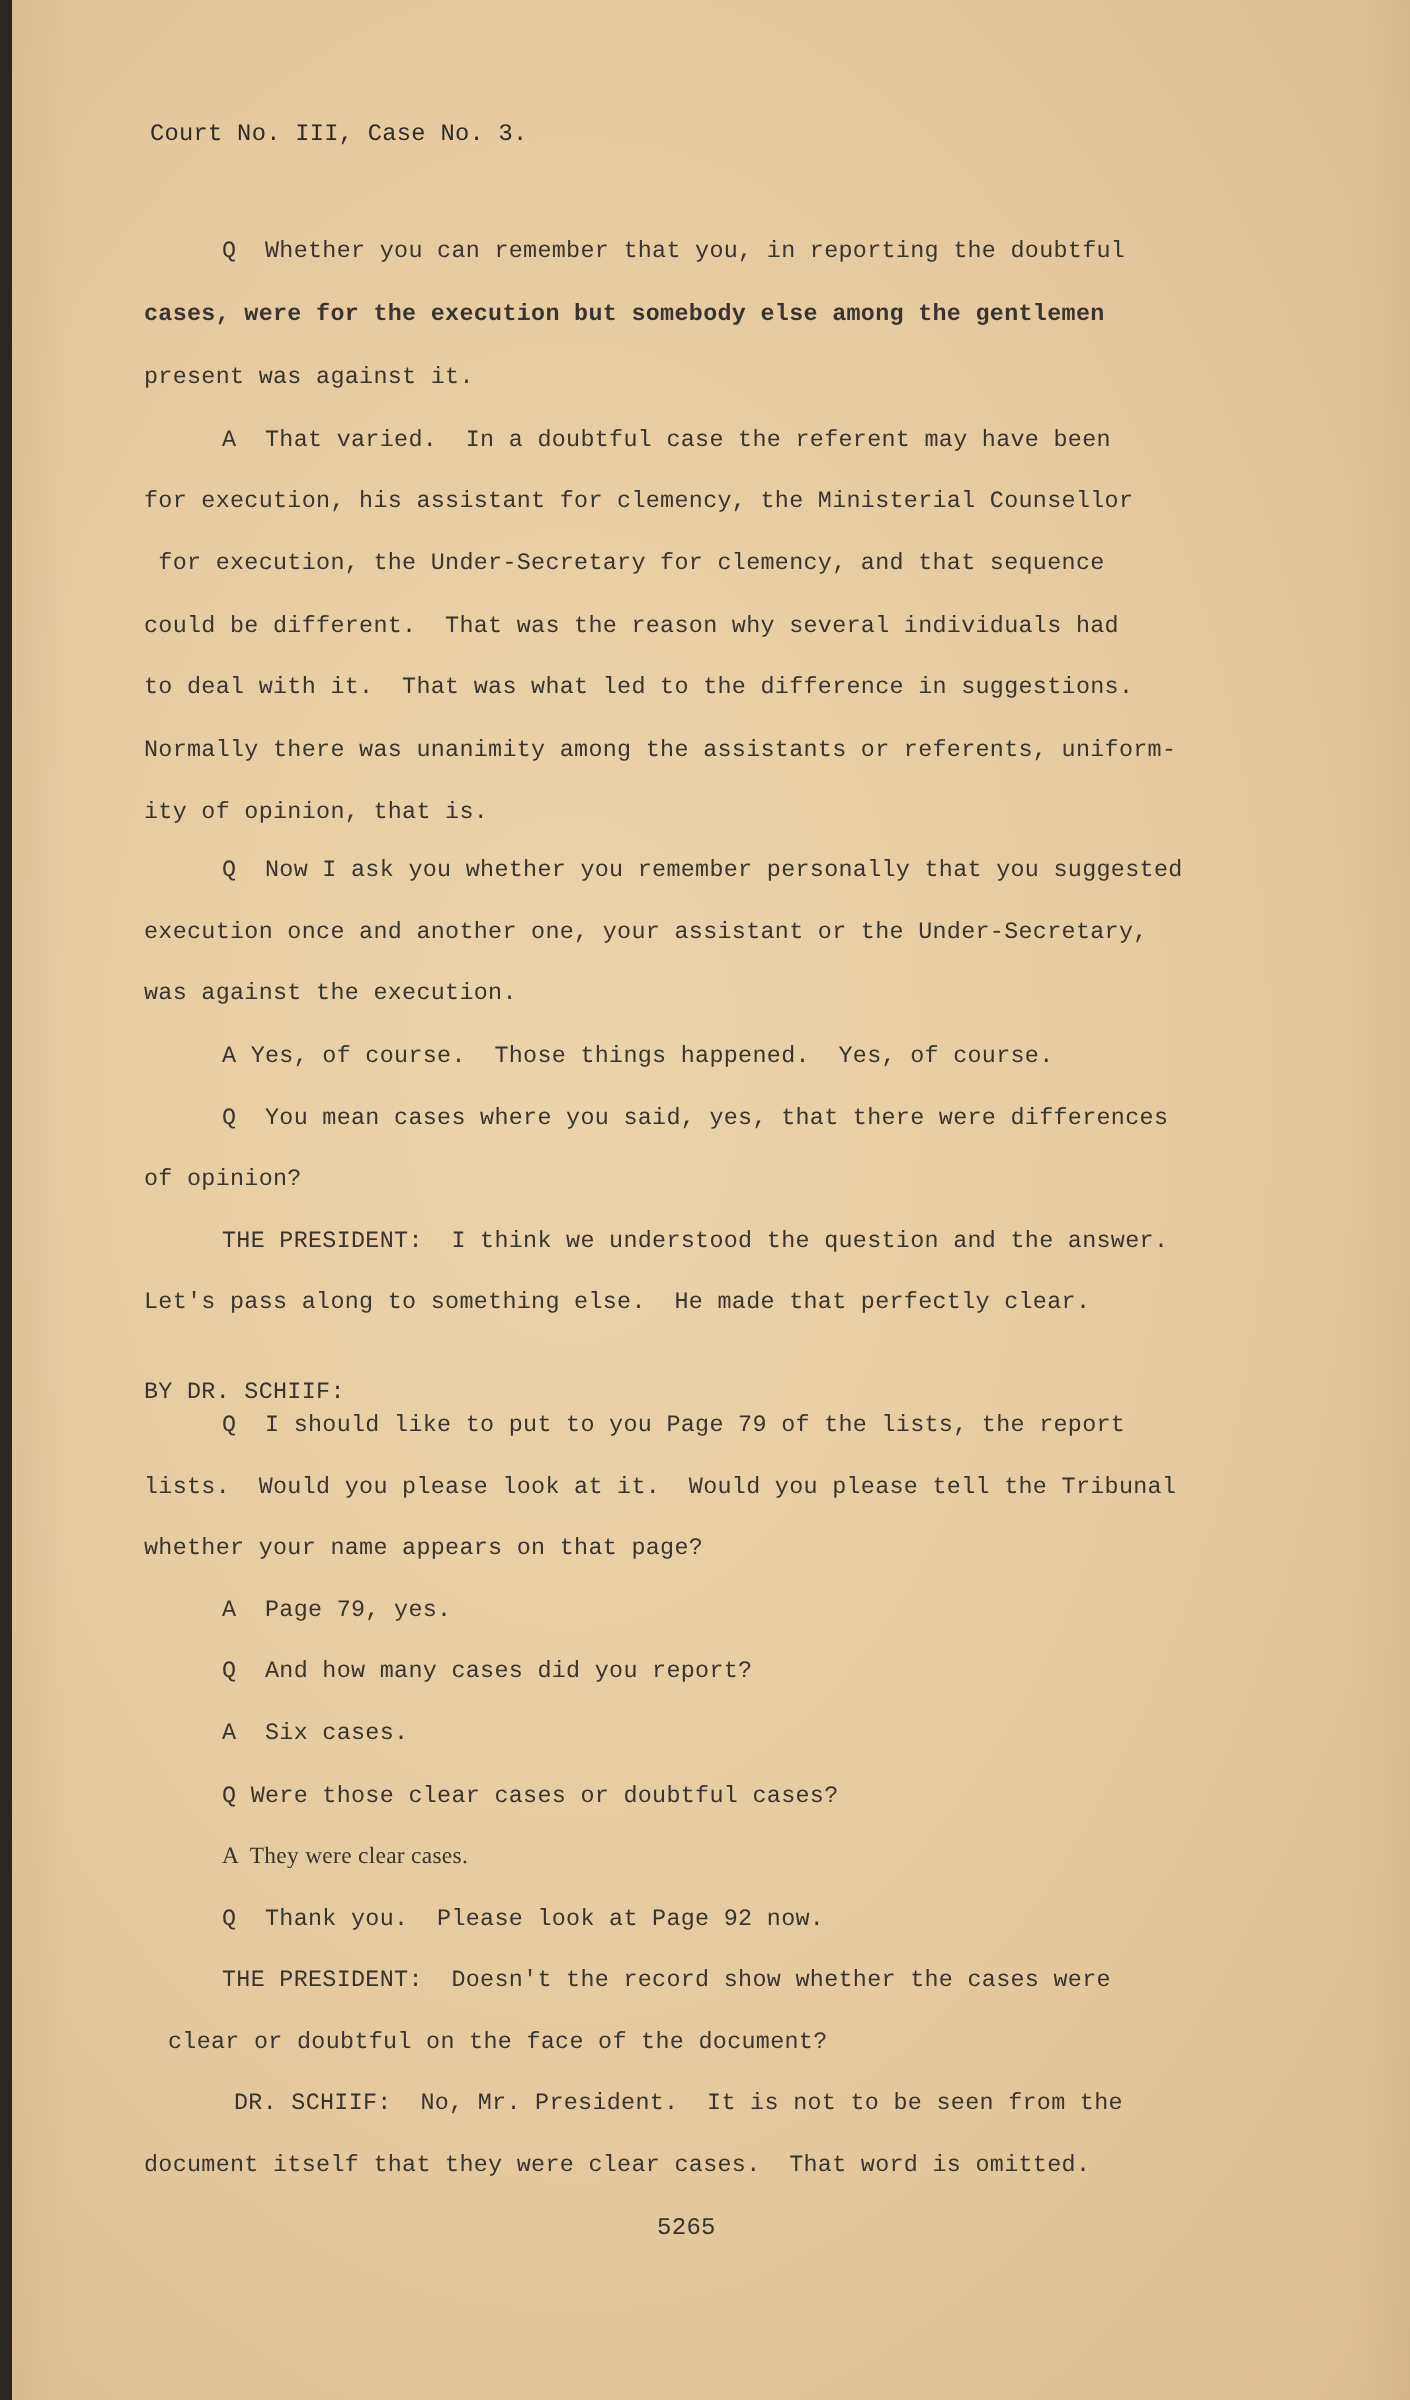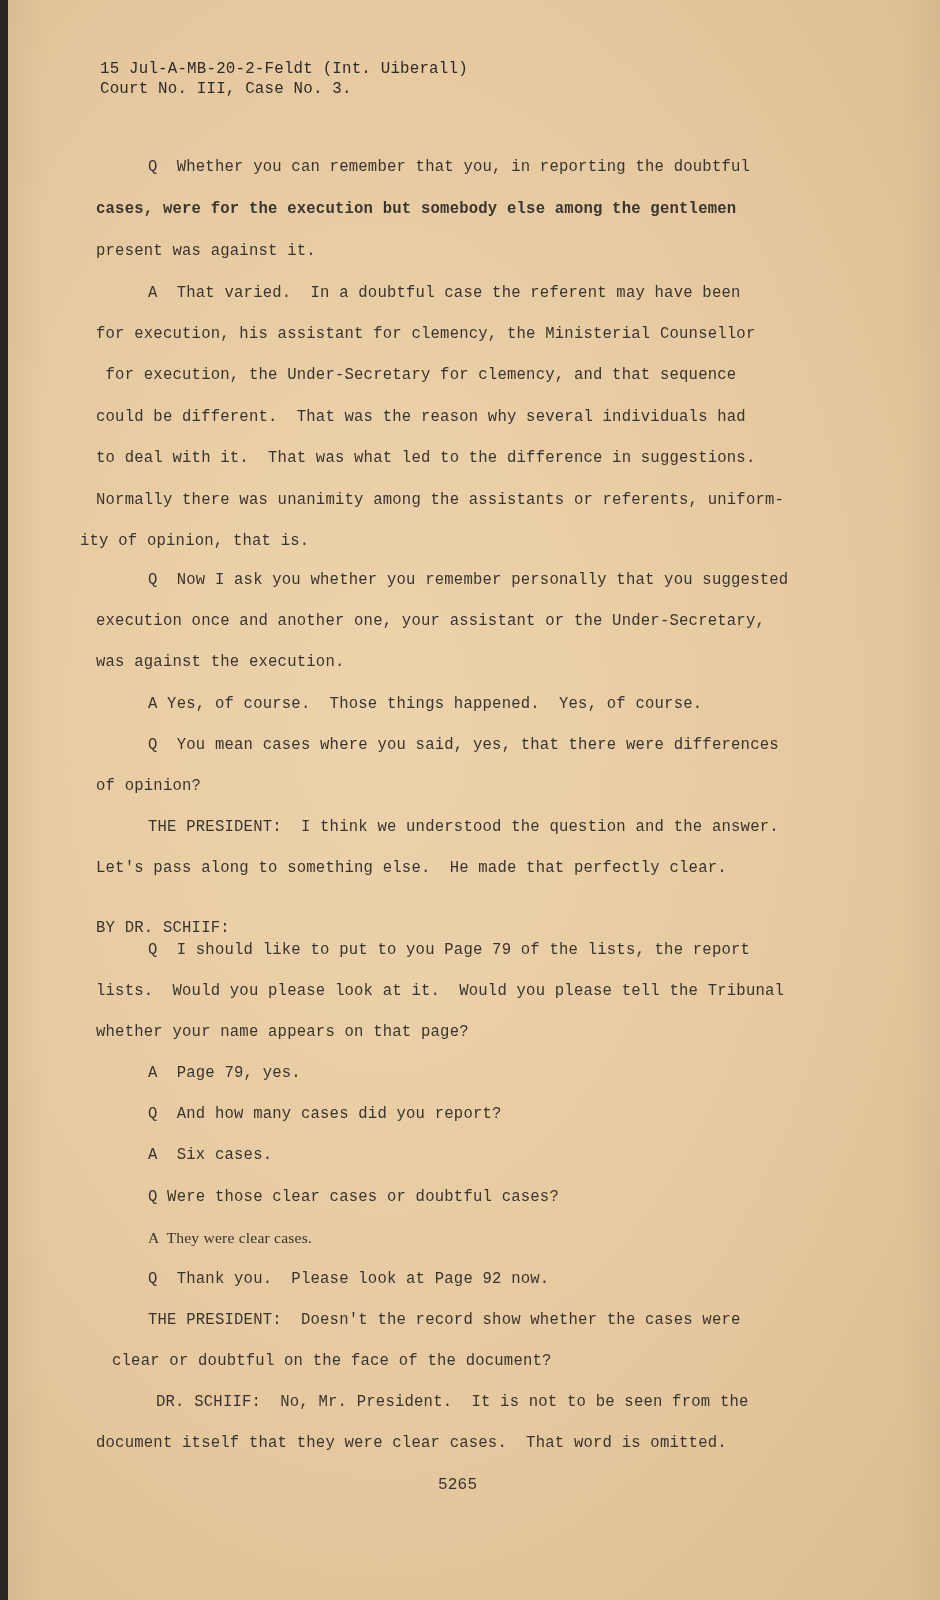--- a/index.html
+++ b/index.html
@@ -45,34 +45,33 @@
     .page-number {
       left: 430px;
       top: 1476px;
       font-size: 16px;
     }
   </style>
 </head>
 <body>
 
 <div class="page">
-  <div class="typed header-line" style="top:60px;">15 Jul-A-MB-20-2-Feldt (Int. Uiberall)</div>
   <div class="typed header-line" style="top:80px;">Court No. III, Case No. 3.</div>
 
   <div id="transcript">
       <div class="typed" style="top: 158px; left: 140px;">Q  Whether you can remember that you, in reporting the doubtful</div>
       <div class="typed" style="top: 200px; left: 88px; font-weight: bold;">cases, were for the execution but somebody else among the gentlemen</div>
       <div class="typed" style="top: 242px; left: 88px;">present was against it.</div>
       <div class="typed" style="top: 284px; left: 140px;">A  That varied.  In a doubtful case the referent may have been</div>
       <div class="typed" style="top: 325px; left: 88px;">for execution, his assistant for clemency, the Ministerial Counsellor</div>
       <div class="typed" style="top: 366px; left: 88px;"> for execution, the Under-Secretary for clemency, and that sequence</div>
       <div class="typed" style="top: 408px; left: 88px;">could be different.  That was the reason why several individuals had</div>
       <div class="typed" style="top: 449px; left: 88px;">to deal with it.  That was what led to the difference in suggestions.</div>
       <div class="typed" style="top: 491px; left: 88px;">Normally there was unanimity among the assistants or referents, uniform-</div>
-      <div class="typed" style="top: 532px; left: 72px;">ity of opinion, that is.</div>
+      <div class="typed" style="top: 532px; left: 88px;">ity of opinion, that is.</div>
       <div class="typed" style="top: 571px; left: 140px;">Q  Now I ask you whether you remember personally that you suggested</div>
       <div class="typed" style="top: 612px; left: 88px;">execution once and another one, your assistant or the Under-Secretary,</div>
       <div class="typed" style="top: 653px; left: 88px;">was against the execution.</div>
       <div class="typed" style="top: 695px; left: 140px;">A Yes, of course.  Those things happened.  Yes, of course.</div>
       <div class="typed" style="top: 736px; left: 140px;">Q  You mean cases where you said, yes, that there were differences</div>
       <div class="typed" style="top: 777px; left: 88px;">of opinion?</div>
       <div class="typed" style="top: 818px; left: 140px;">THE PRESIDENT:  I think we understood the question and the answer.</div>
       <div class="typed" style="top: 859px; left: 88px; font-family: Liberation Mono, monospace;">Let's pass along to something else.  He made that perfectly clear.</div>
       <div class="typed" style="top: 901px; left: 88px; margin-top: 18px;">BY DR. SCHIIF:</div>
       <div class="typed" style="top: 941px; left: 140px;">Q  I should like to put to you Page 79 of the lists, the report</div>

